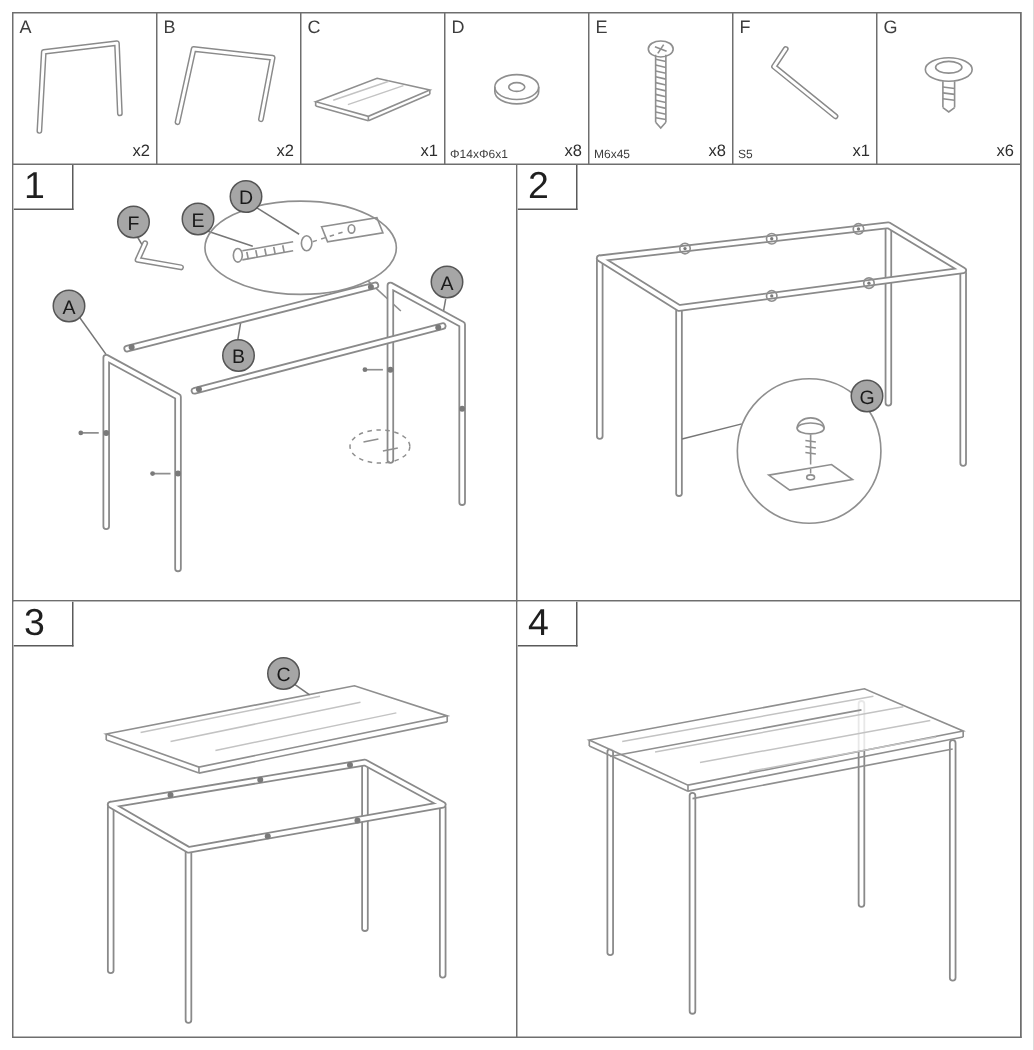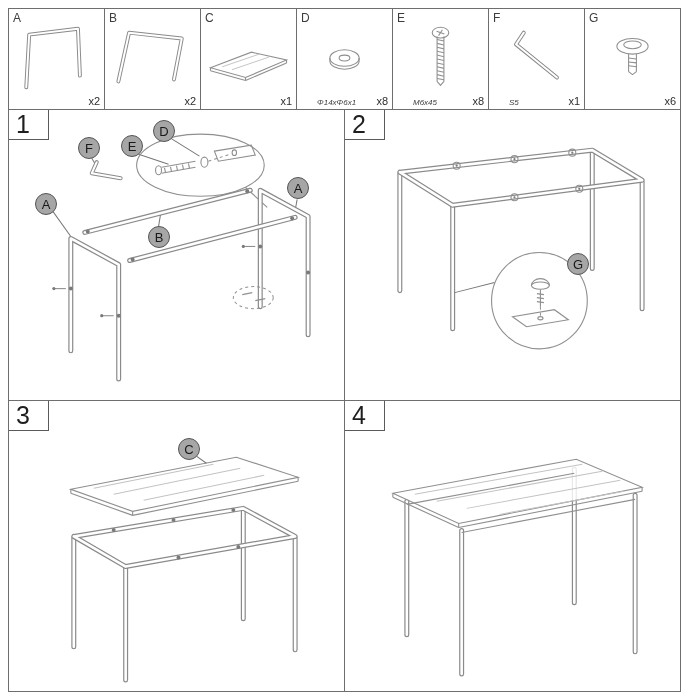--- a/index.html
+++ b/index.html
@@ -3,21 +3,21 @@
 <meta charset="utf-8">
 <style>
   * { margin:0; padding:0; box-sizing:border-box; }
   html,body { background:#fff; width:689px; height:700px; font-family:"Liberation Sans", sans-serif; }
   .sheet { position:absolute; left:8px; top:8px; width:673px; height:684px; }
 
   .parts-row { display:grid; grid-template-columns:repeat(7,1fr); height:102px;
                background:#6e6e6e; gap:1px; border:1px solid #6e6e6e; }
   .part-box { background:#fff; position:relative; }
   .part-letter { position:absolute; left:4px; top:2px; font-size:12px; color:#3d3d3d; }
-  .part-spec { position:absolute; left:20px; bottom:2px; font-size:8px; color:#3d3d3d; white-space:nowrap;font-style:italic; }
+  .part-spec { position:absolute; left:3px; bottom:2px; font-size:8px; color:#3d3d3d; white-space:nowrap; }
   .part-qty { position:absolute; right:4px; bottom:2px; font-size:11px; color:#2e2e2e; }
   .part-art { position:absolute; left:0; top:10px; width:100%; height:80px; }
 
   .steps-grid { display:grid; grid-template-columns:1fr 1fr; grid-template-rows:1fr 1fr;
                 height:582px; background:#6e6e6e; gap:1px;
                 border:1px solid #6e6e6e; border-top:none; }
   .step-panel { background:#fff; position:relative; overflow:hidden; }
   .step-num { position:absolute; left:0; top:0; width:40px; height:30px; background:#fff;
               border-right:1px solid #5a5a5a; border-bottom:1px solid #5a5a5a;
               font-size:25px; color:#1f1f1f; display:flex; align-items:center;

